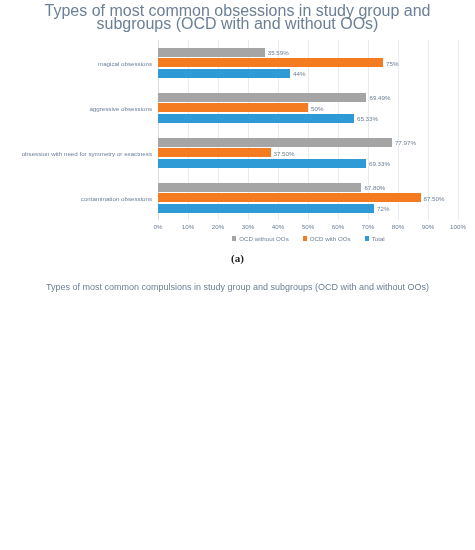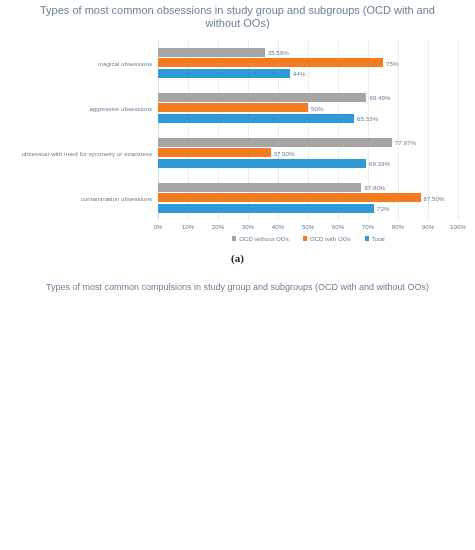--- a/index.html
+++ b/index.html
@@ -8,21 +8,21 @@
     font-family:"Liberation Sans", sans-serif;
     color:#595959;overflow:hidden;
   }
   .figure{position:relative;width:475px;}
   .fig-a{height:275px;}
   .fig-b{height:275px;}
 
   .chart-title{
     text-align:center;
     color:#6b7f96;
-    font-size:11px;
+    font-size:16px;
     line-height:13px;
     padding:4px 40px 0 40px;
     font-weight:400;
   }
   .fig-b .chart-title{font-size:9px;line-height:12px;padding:6px 14px 0 14px;}
 
   .plot-wrap{position:relative;}
 
   
   .plot{position:absolute;top:0;left:0;right:0;bottom:0;}

